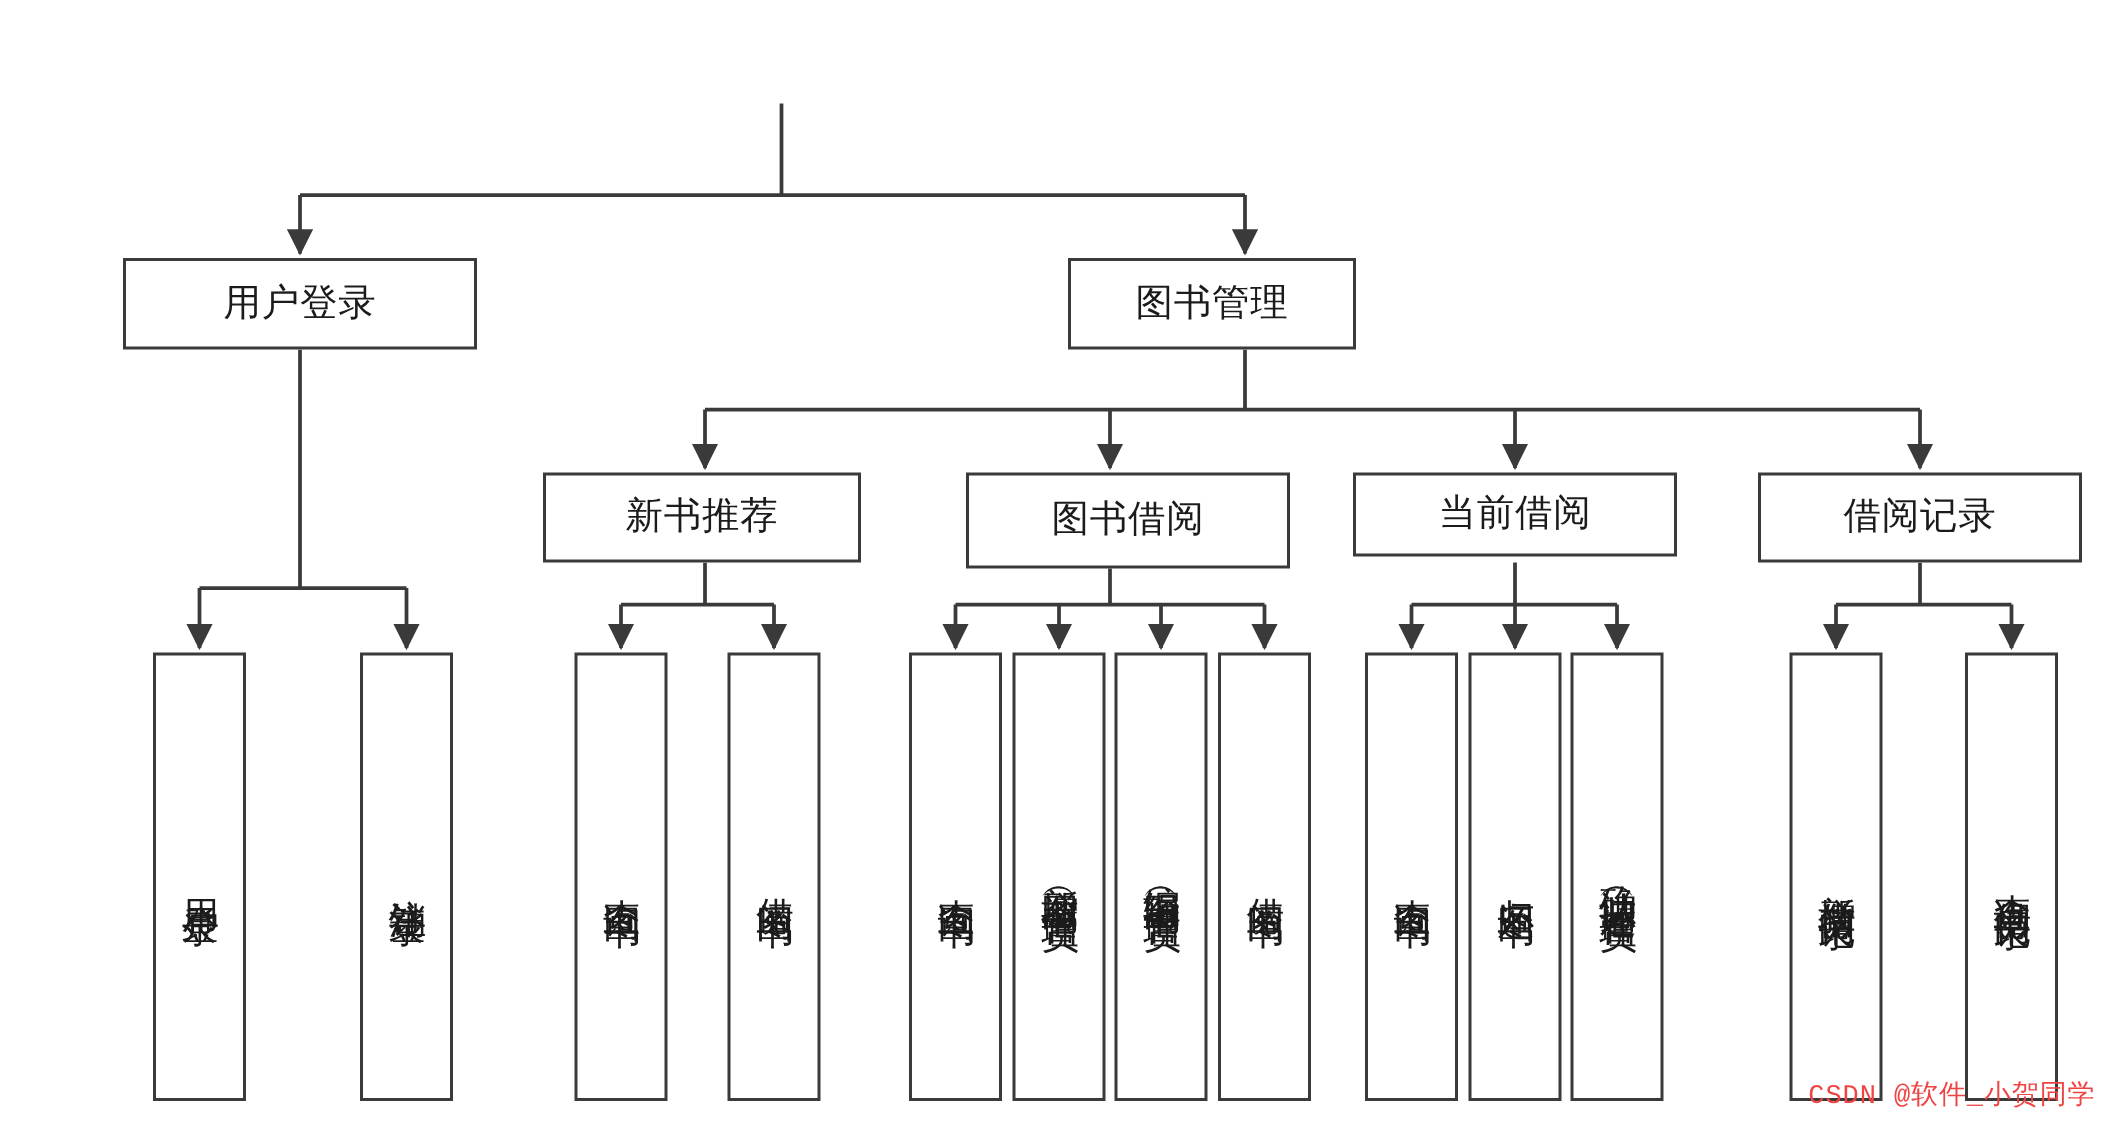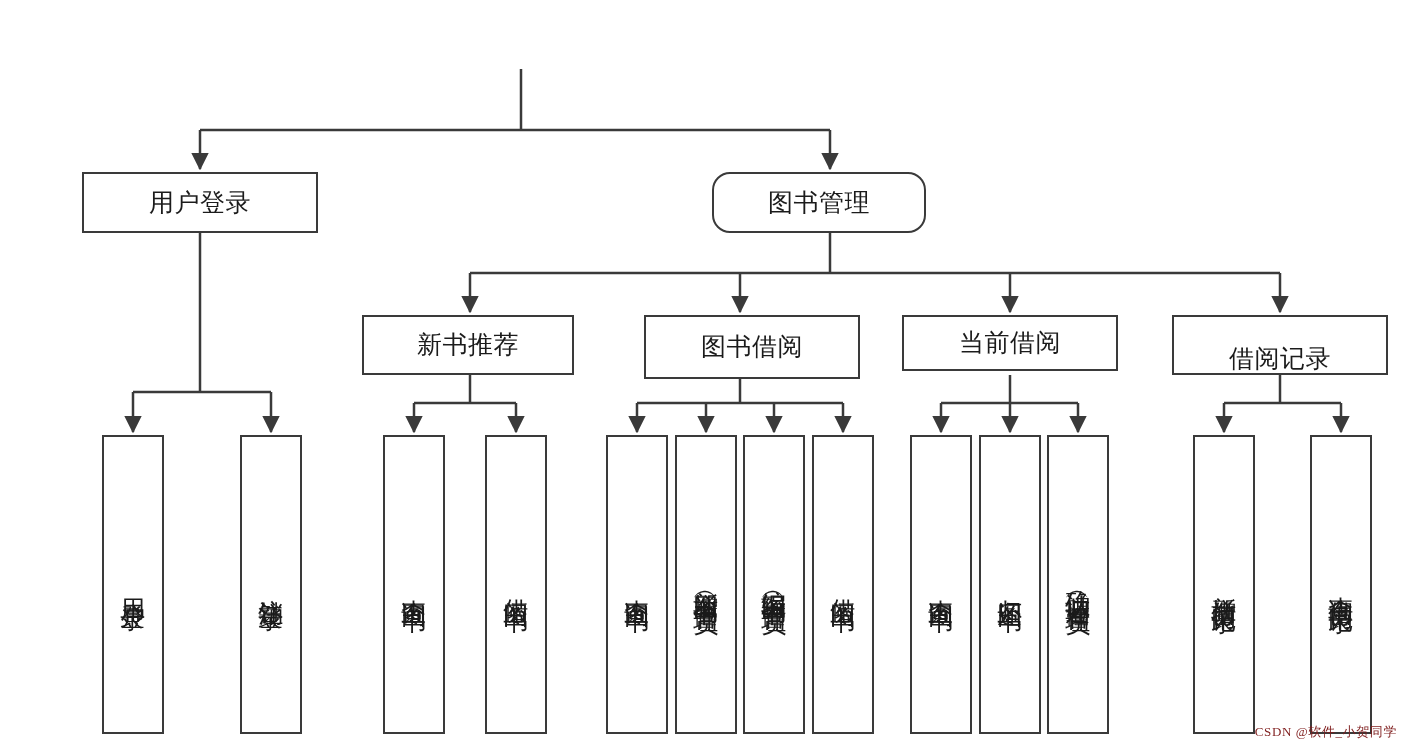--- a/index.html
+++ b/index.html
@@ -59,26 +59,26 @@
     font-size: 25px;
     line-height: 1.05;
     letter-spacing: 3px;
     white-space: nowrap;
     max-height: 286px;
   }
   #watermark {
     position: absolute;
     right: 8px;
     bottom: 6px;
-    font-size: 13px;
-    color: #7f1d1d;
+    font-size: 18px;
+    color: #ef4444;
     letter-spacing: 0.6px;
     z-index: 3;
     white-space: nowrap;
-    font-family: Liberation Serif, serif;
+    font-family: Liberation Mono, monospace;
   }
 </style>
 </head>
 <body>
 
 <div id="canvas">
 
   <svg id="edges" viewBox="0 0 1405 747" width="1405" height="747" xmlns="http://www.w3.org/2000/svg">
     <defs>
       <marker id="arrow" viewBox="0 0 10 10" refX="9.2" refY="5" markerWidth="7" markerHeight="7" orient="auto-start-reverse">
@@ -126,34 +126,34 @@
       <path d="M 1224 403 L 1341 403"></path>
       <path d="M 1224 403 L 1224 432" marker-end="url(#arrow)"></path>
       <path d="M 1341 403 L 1341 432" marker-end="url(#arrow)"></path>
     </g>
   </svg>
 
 
   <div class="node h" style="left:82px; top:172px; width:236px; height:61px;">
     <span class="label">用户登录</span>
   </div>
-  <div class="node h" style="left:712px; top:172px; width:214px; height:61px;border-radius:18px;">
+  <div class="node h" style="left:712px; top:172px; width:192px; height:61px;">
     <span class="label">图书管理</span>
   </div>
 
   <div class="node h" style="left:362px; top:315px; width:212px; height:60px;">
     <span class="label">新书推荐</span>
   </div>
   <div class="node h" style="left:644px; top:315px; width:216px; height:64px;">
     <span class="label">图书借阅</span>
   </div>
   <div class="node h" style="left:902px; top:315px; width:216px; height:56px;">
     <span class="label">当前借阅</span>
   </div>
-  <div class="node h" style="left:1172px; top:315px; width:216px; height:60px;align-items:flex-end;">
+  <div class="node h" style="left:1172px; top:315px; width:216px; height:60px;">
     <span class="label">借阅记录</span>
   </div>
 
   <div class="node v" style="left:102px; top:435px; width:62px; height:299px;">
     <span class="label">用户登录</span>
   </div>
   <div class="node v" style="left:240px; top:435px; width:62px; height:299px;">
     <span class="label">注销登录</span>
   </div>
 

